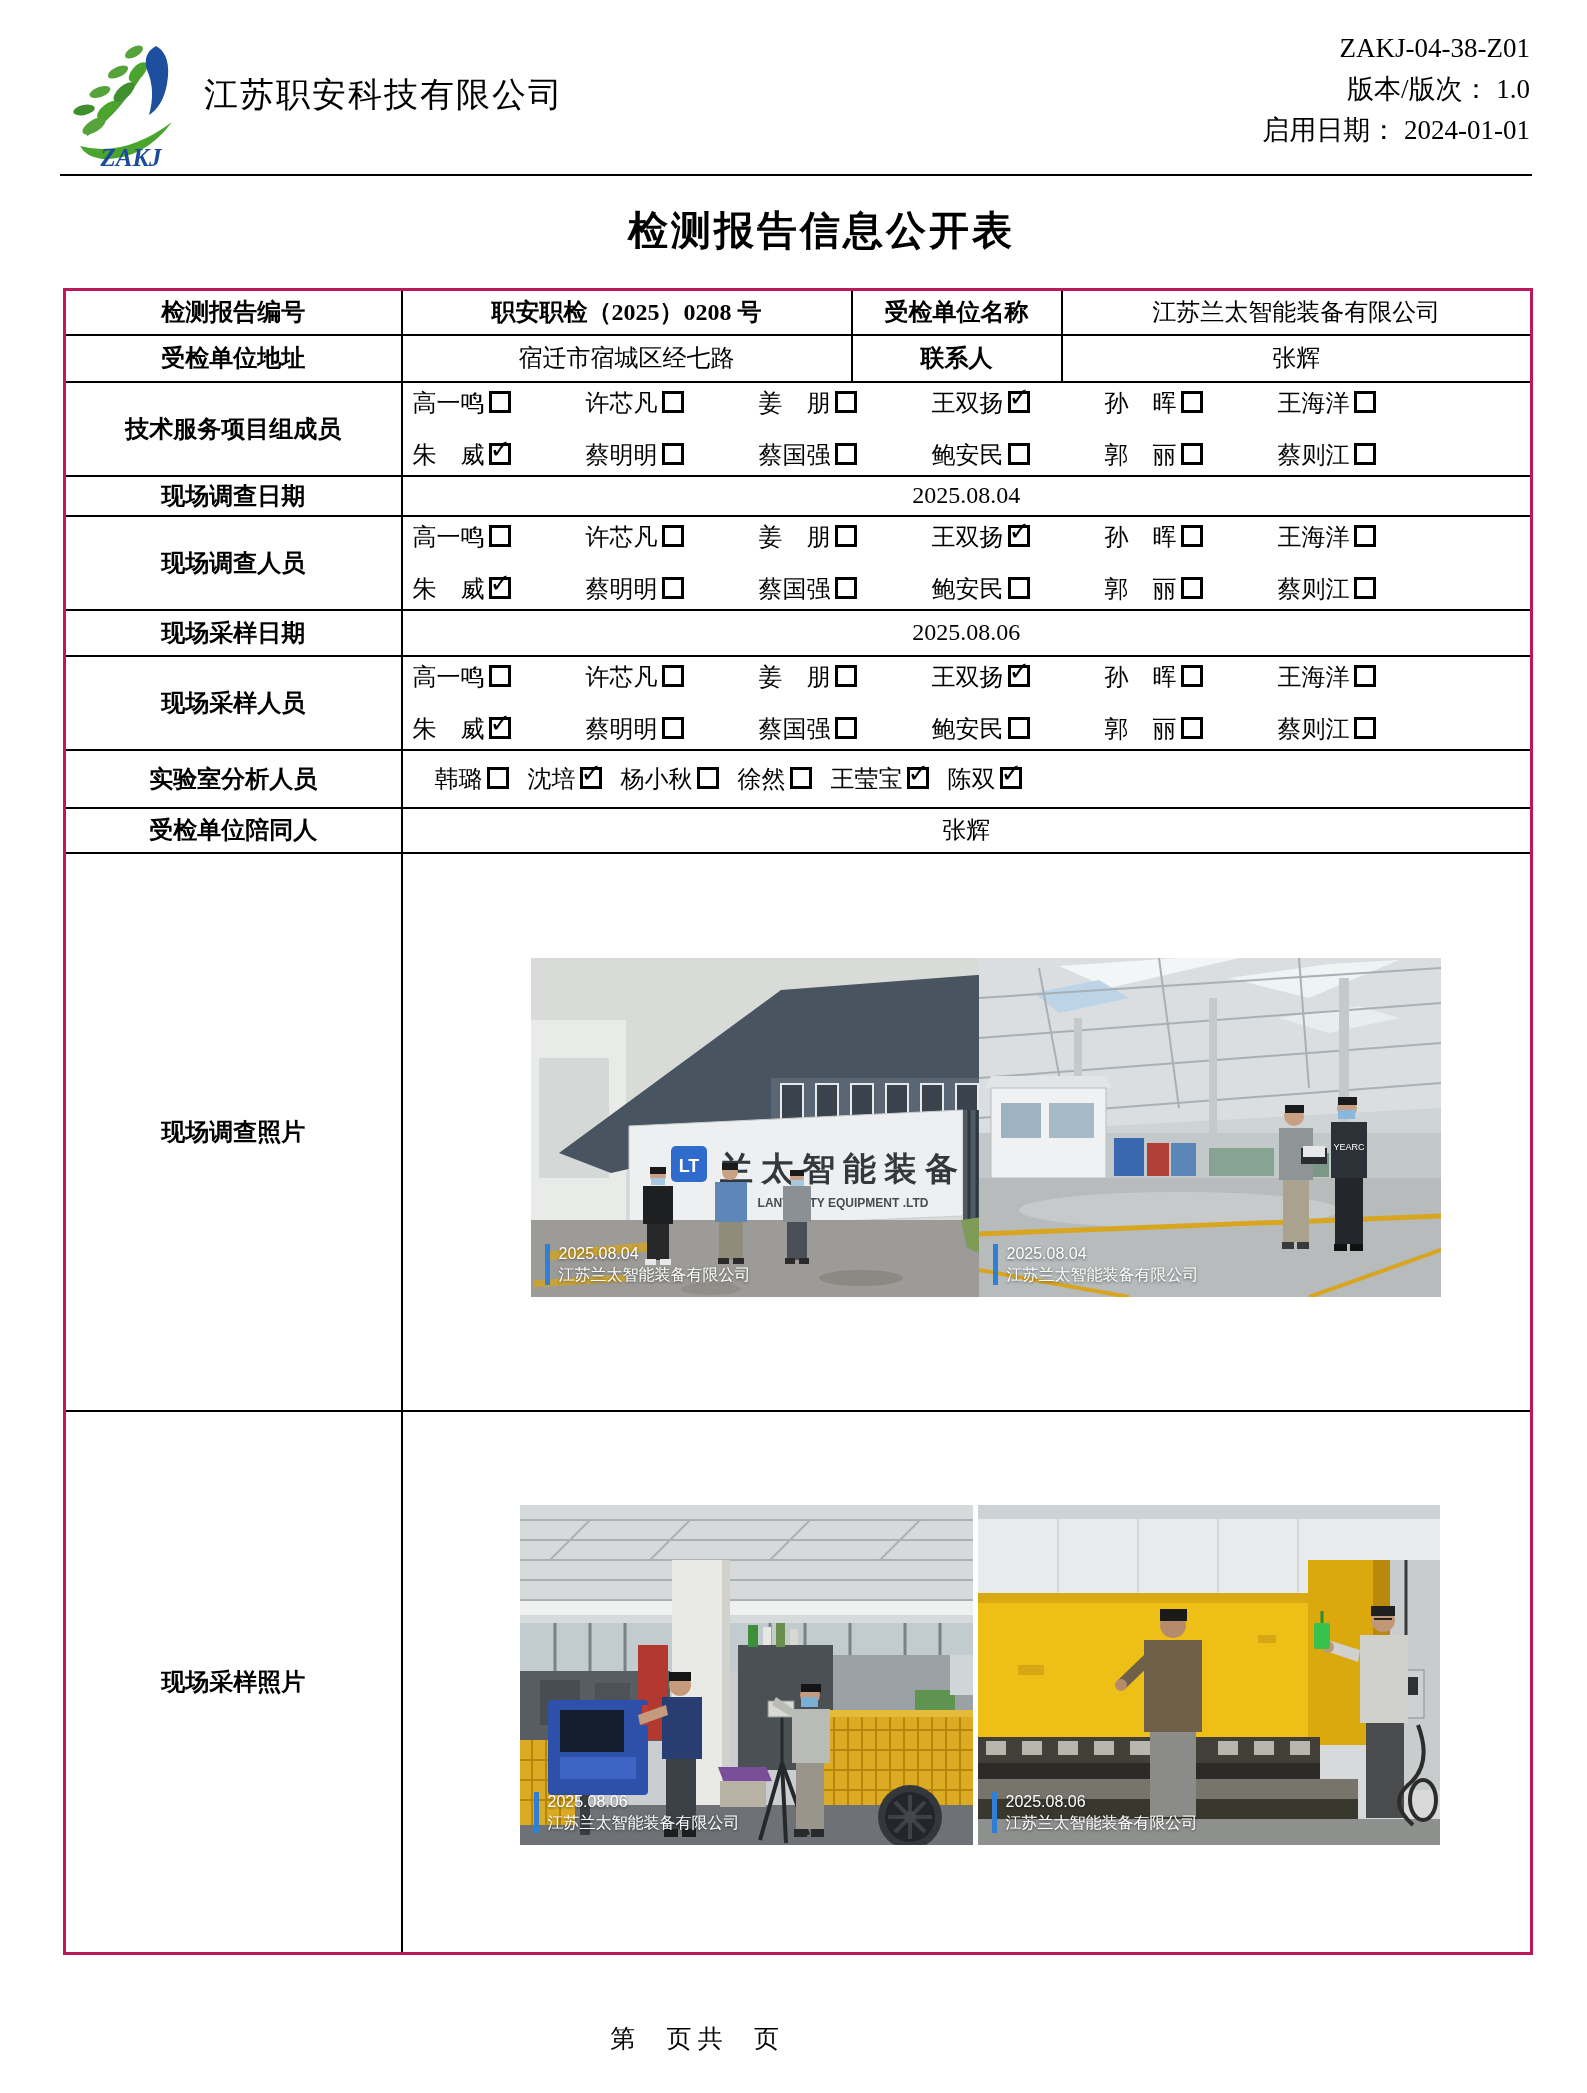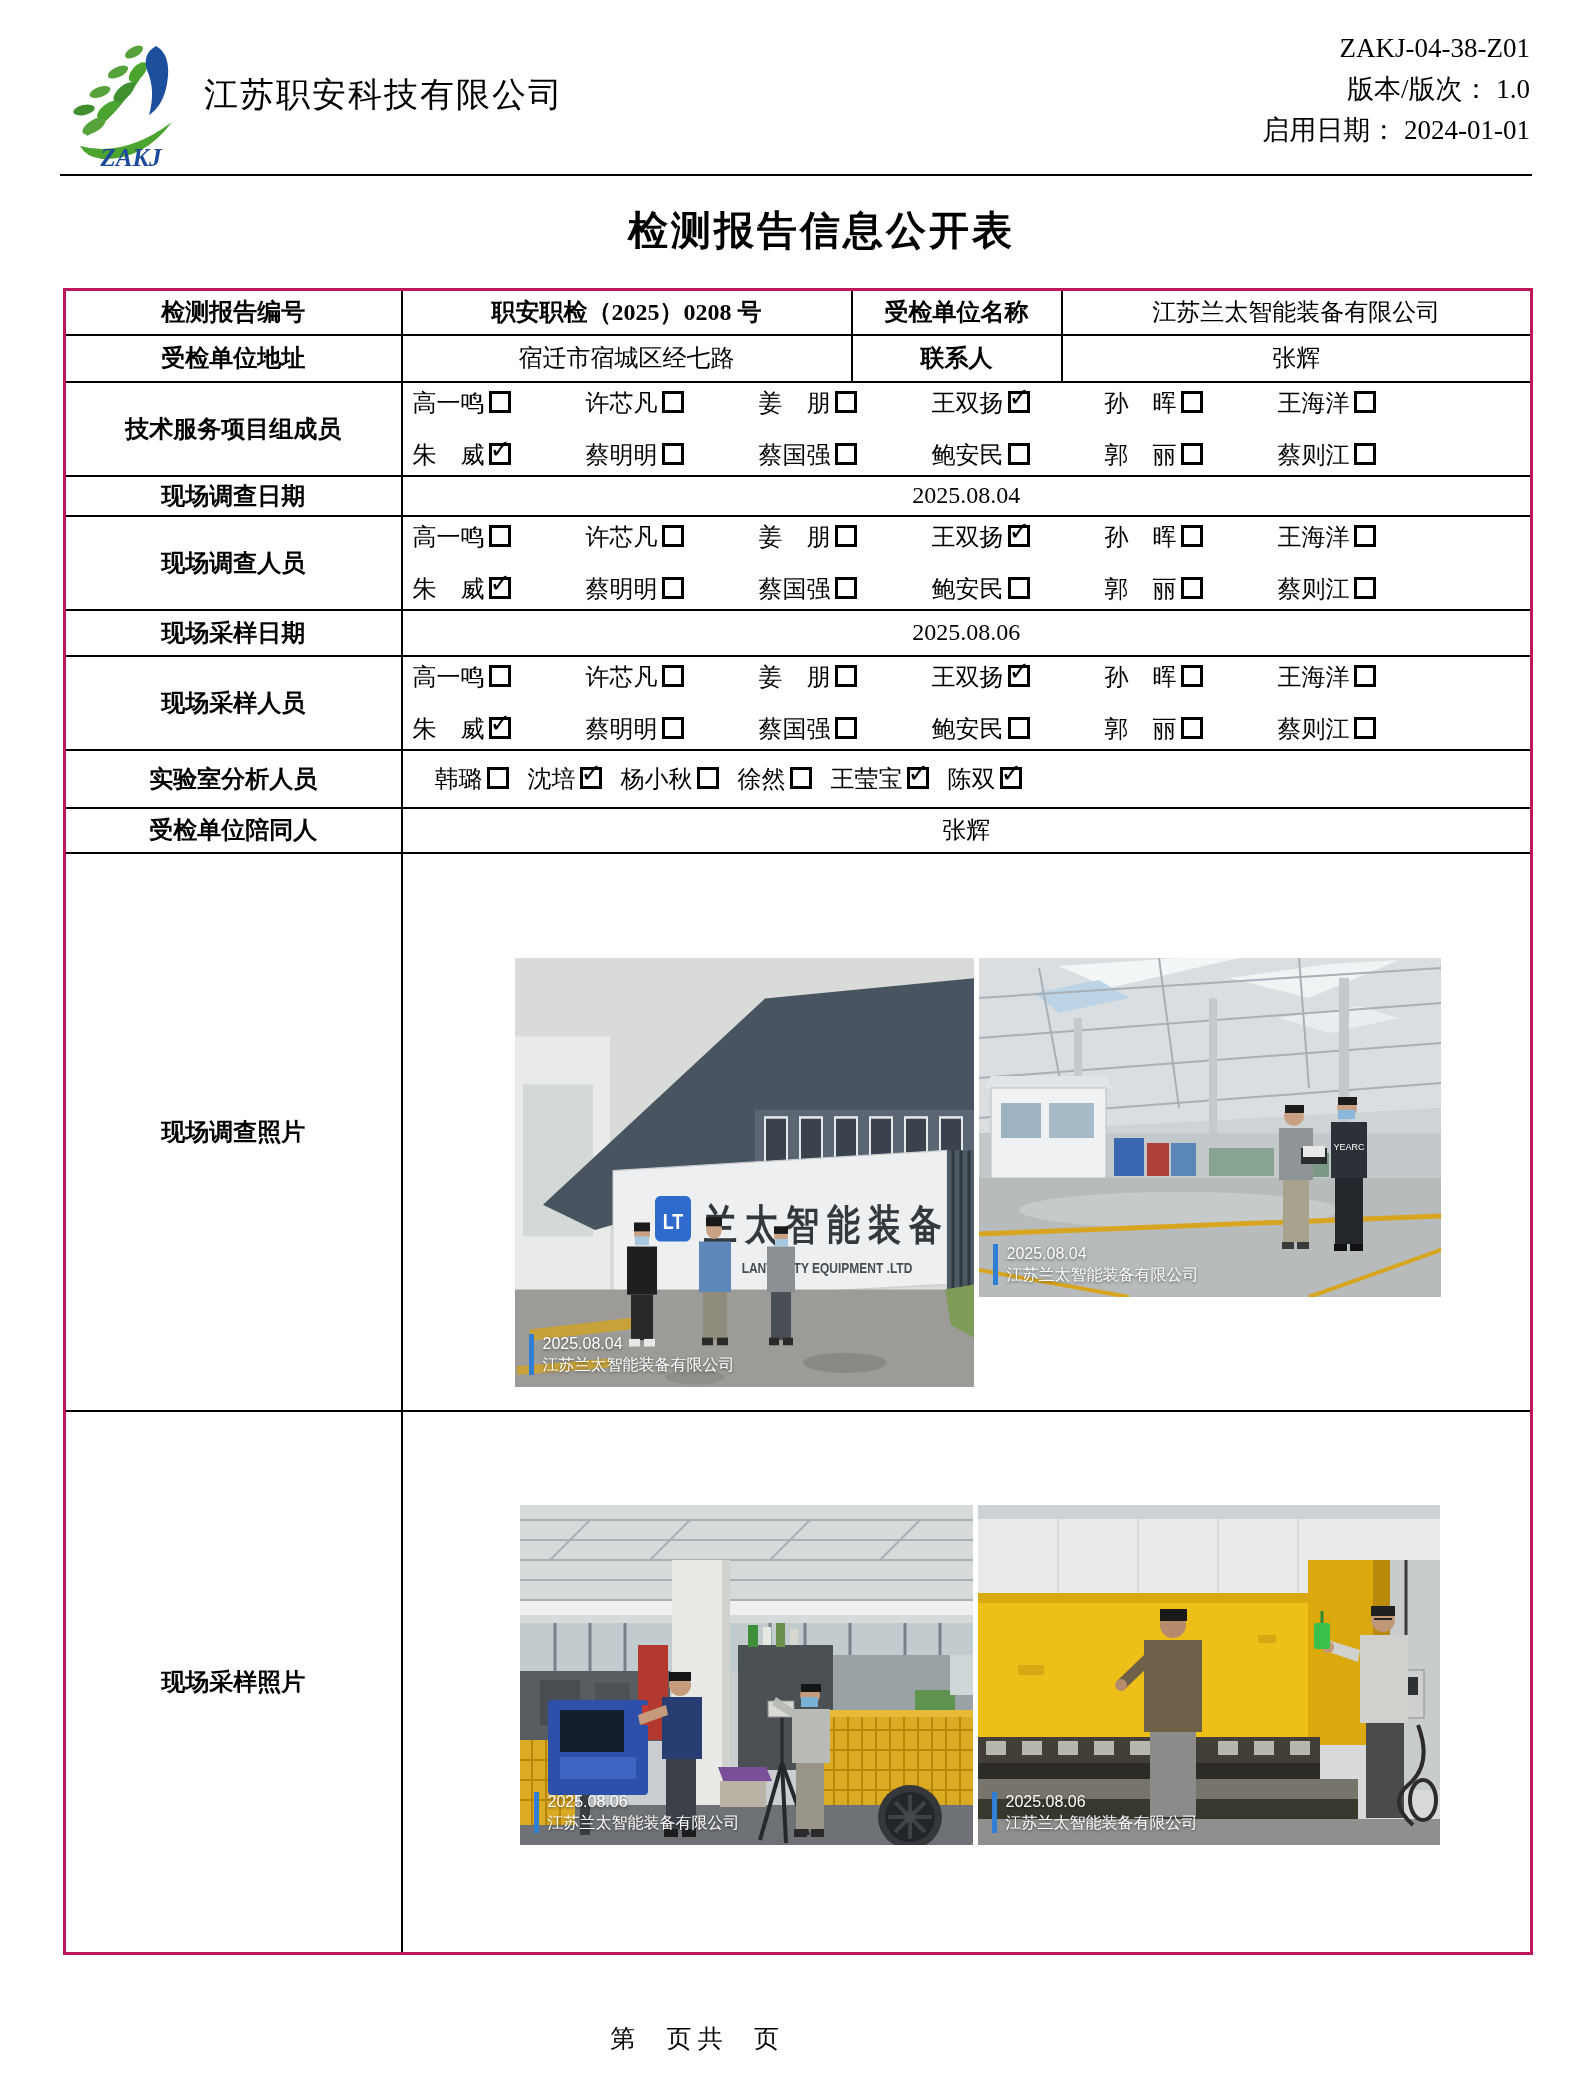--- a/index.html
+++ b/index.html
@@ -28,21 +28,21 @@
             font-family:"DejaVu Sans",sans-serif;color:#000;}
   .photo-cell{position:relative;}
   .photo{position:absolute;overflow:hidden;background:#4d7c0f;}
   .photo svg{display:block;width:100%;height:100%;}
   .wm{position:absolute;left:14px;bottom:12px;color:#fff;
       font-family:"Liberation Sans","DejaVu Sans",sans-serif;
       text-shadow:0 1px 3px rgba(0,0,0,.55);padding-left:9px;border-left:5px solid #2f7fd4;}
   .wm .d{display:block;font-size:16px;line-height:20px;}
   .wm .c{display:block;font-size:16px;line-height:21px;}
   
-  .ph-s1{left:112px;top:104px;width:459px;height:429px;}
+  .ph-s1{left:128px;top:104px;width:459px;height:339px;}
   .ph-s2{left:576px;top:104px;width:462px;height:339px;}
   .ph-c1{left:117px;top:93px;width:453px;height:340px;}
   .ph-c2{left:575px;top:93px;width:462px;height:340px;}
   .note{position:absolute;left:88px;top:1912px;font-size:26px;}
   .footer{position:absolute;left:0;top:2022px;width:1389px;text-align:center;font-size:25px;}
 </style>
 </head>
 <body>
 
 <div class="page">

